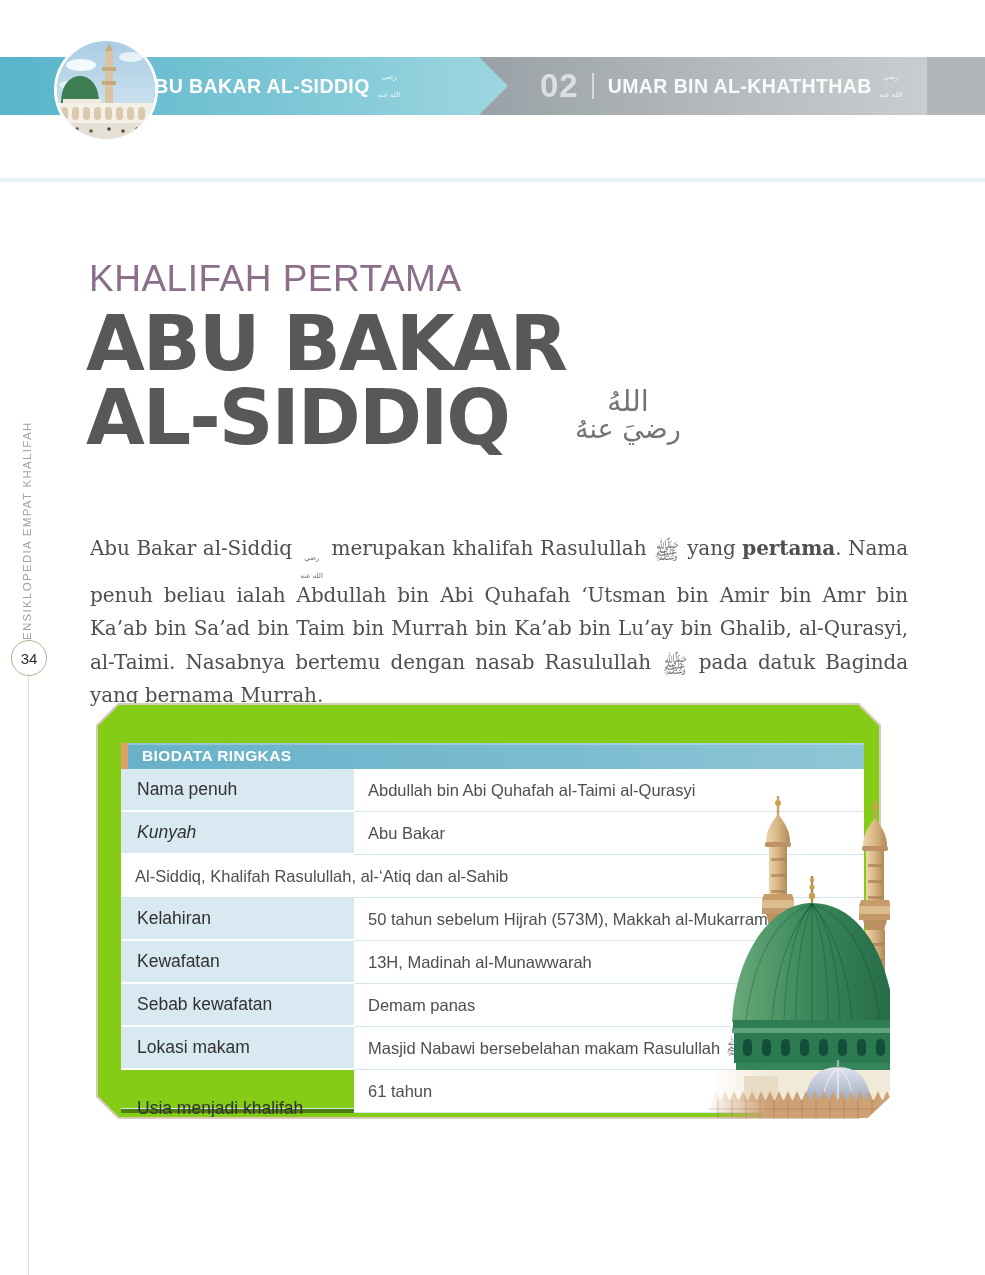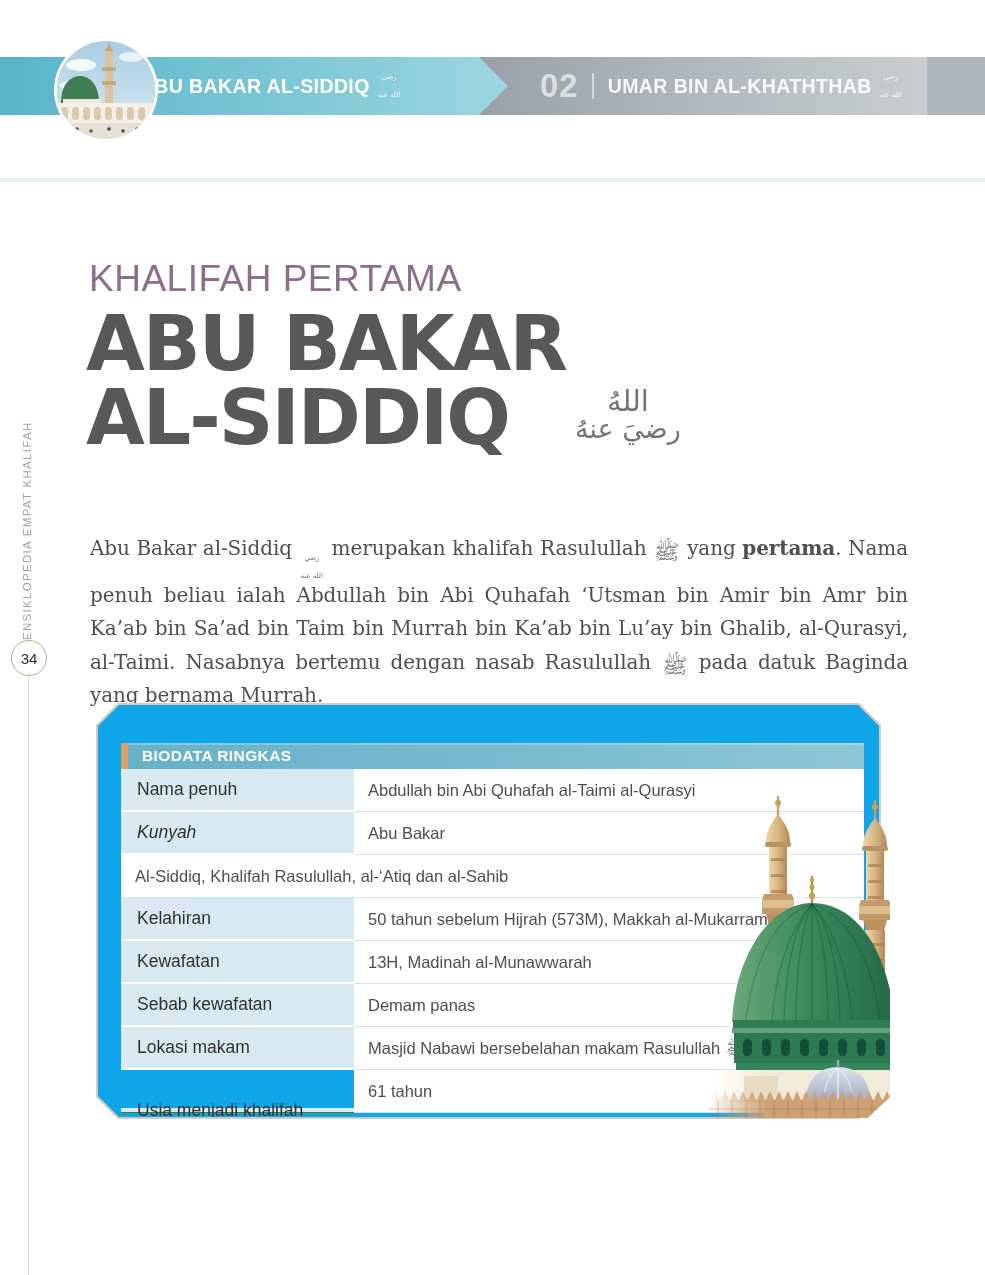--- a/index.html
+++ b/index.html
@@ -64,21 +64,21 @@
   .saw{font-family:"DejaVu Sans",sans-serif;color:#6f6f6f;font-size:21px;
     line-height:10px;vertical-align:-4px;margin:0 1px;}
   .intro .ra{color:#6f6f6f;margin:0 2px;vertical-align:-5px;}
   
   .card{
     position:absolute;left:96px;top:703px;width:785px;height:416px;
     background:#d8cabb;
     clip-path:polygon(22px 0,763px 0,785px 22px,785px 394px,763px 416px,22px 416px,0 394px,0 22px);
   }
   .card-inner{
-    position:absolute;left:2px;top:2px;width:781px;height:412px;background:#0ea5e9;
+    position:absolute;left:2px;top:2px;width:781px;height:412px;background:#84cc16;
     clip-path:polygon(21px 0,760px 0,781px 21px,781px 391px,760px 412px,21px 412px,0 391px,0 21px);
   }
   .biodata{position:absolute;left:23px;top:38px;width:743px;}
   .biodata-header{
     height:26px;display:flex;align-items:center;
     background:linear-gradient(90deg,#68b1c9 0%,#7cbcd1 60%,#8fc6d6 100%);
     border-left:7px solid #dd9f63;box-sizing:border-box;
     box-shadow:inset 0 2px 0 rgba(255,255,255,0.25);
   }
   .biodata-header span{color:#fff;font-weight:bold;font-size:15.5px;letter-spacing:0.4px;padding-left:14px;}
@@ -88,21 +88,21 @@
     display:flex;align-items:center;padding-left:16px;
     font-size:17.5px;color:#313131;
   }
   .bio-label.italic{font-style:italic;}
   .bio-value{
     flex:1;box-sizing:border-box;background:#ffffff;border-bottom:1px solid #d3e4ee;
     display:flex;align-items:center;padding-left:14px;
     font-size:16.5px;color:#4e4e4e;white-space:nowrap;
   }
   .bio-value .saw{font-size:18px;vertical-align:-3px;}
-  .biodata-row:last-child .bio-label{border-bottom:1px solid #4d7c0f;margin-top:38px;}
+  .biodata-row:last-child .bio-label{border-bottom:4px solid #4d7c0f;margin-top:38px;}
   
   .dome-photo{
     position:absolute;left:688px;top:788px;width:202px;height:330px;z-index:5;
     clip-path:polygon(0 0,100% 0,100% 93.6%,89% 100%,0 100%);
   }
 </style>
 </head>
 <body>
 
 <div class="tabbar">

